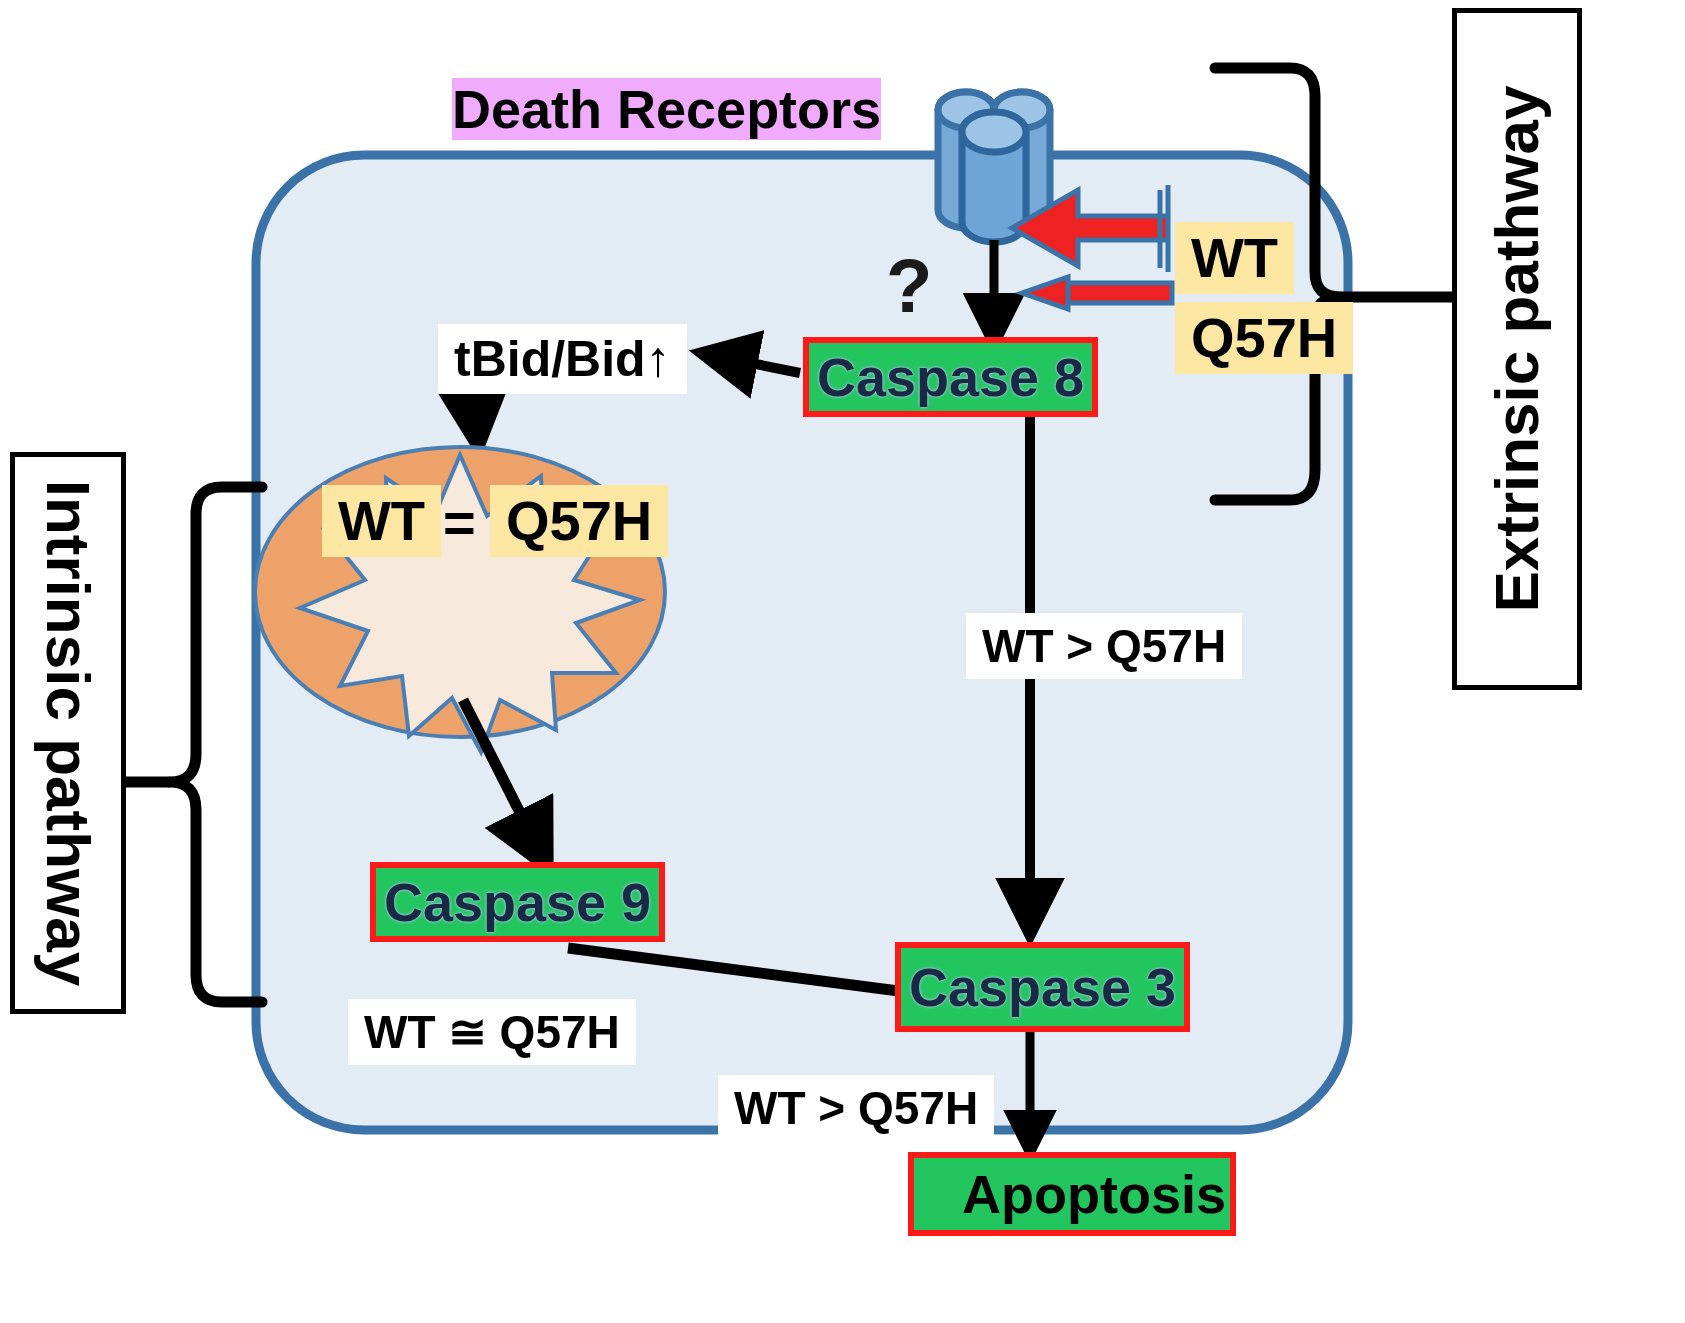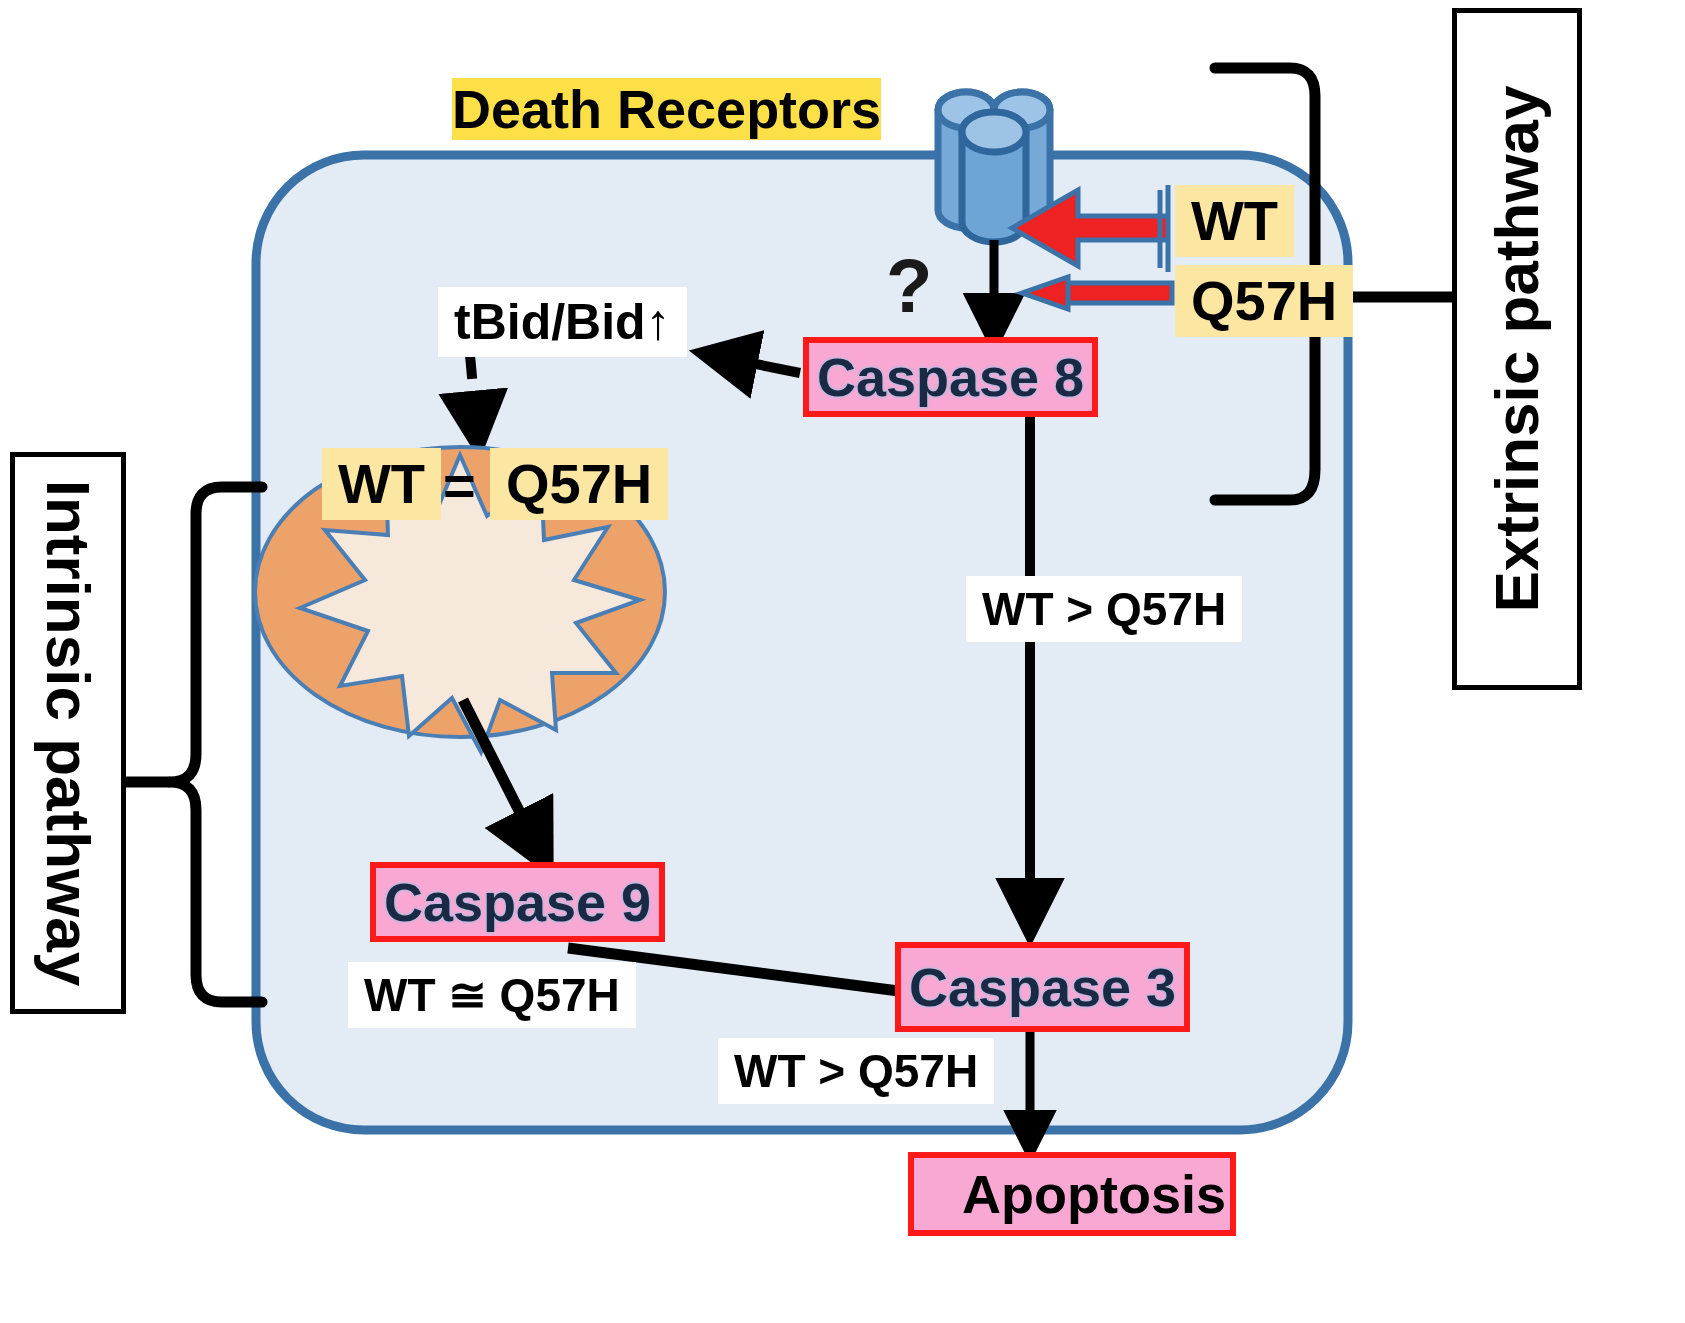--- a/index.html
+++ b/index.html
@@ -26,40 +26,41 @@
   }
 
   
   .lbl {
     position: absolute;
     white-space: nowrap;
     font-family: "Liberation Sans", sans-serif;
     font-weight: bold;
     color: #000000;
     line-height: 1;
+    margin-top: 37px;
   }
 
   
   .note {
     background: #ffffff;
     font-size: 46px;
     padding: 10px 16px;
   }
 
   
   .chip {
     background: #fbe6a2;
     font-size: 56px;
     padding: 8px 16px;
   }
 
   
   .node {
     position: absolute;
-    background: #f9a8d4;
+    background: #22c55e;
     border: 6px solid #ff1a1a;
     font-family: "Liberation Sans", sans-serif;
     font-weight: bold;
     font-size: 54px;
     color: #1b2a44;
     text-shadow: 0 0 3px #9ec4e6, 0 0 3px #9ec4e6;
     display: flex;
     align-items: center;
     justify-content: center;
     white-space: nowrap;
@@ -90,21 +91,21 @@
   }
   .rot-ccw span { transform: rotate(-90deg); }
   .rot-cw  span { transform: rotate(90deg); }
 
   .title {
     position: absolute;
     font-size: 54px;
     font-weight: bold;
     color: #000000;
     white-space: nowrap;
-    background: #fde047;
+    background: #f0abfc;
     font-family: "Liberation Sans", sans-serif;
   }
   .qmark {
     position: absolute;
     font-size: 76px;
     font-weight: bold;
     color: #1a1a1a;
     font-family: "Liberation Sans", sans-serif;
     line-height: 1;
   }

